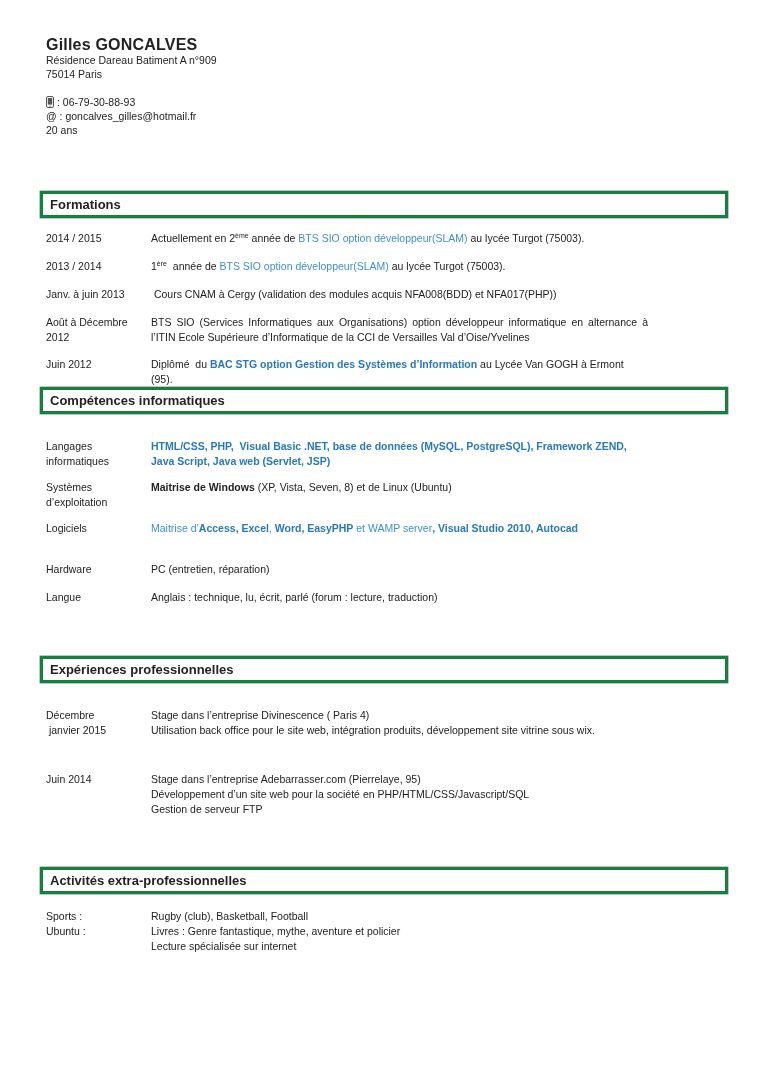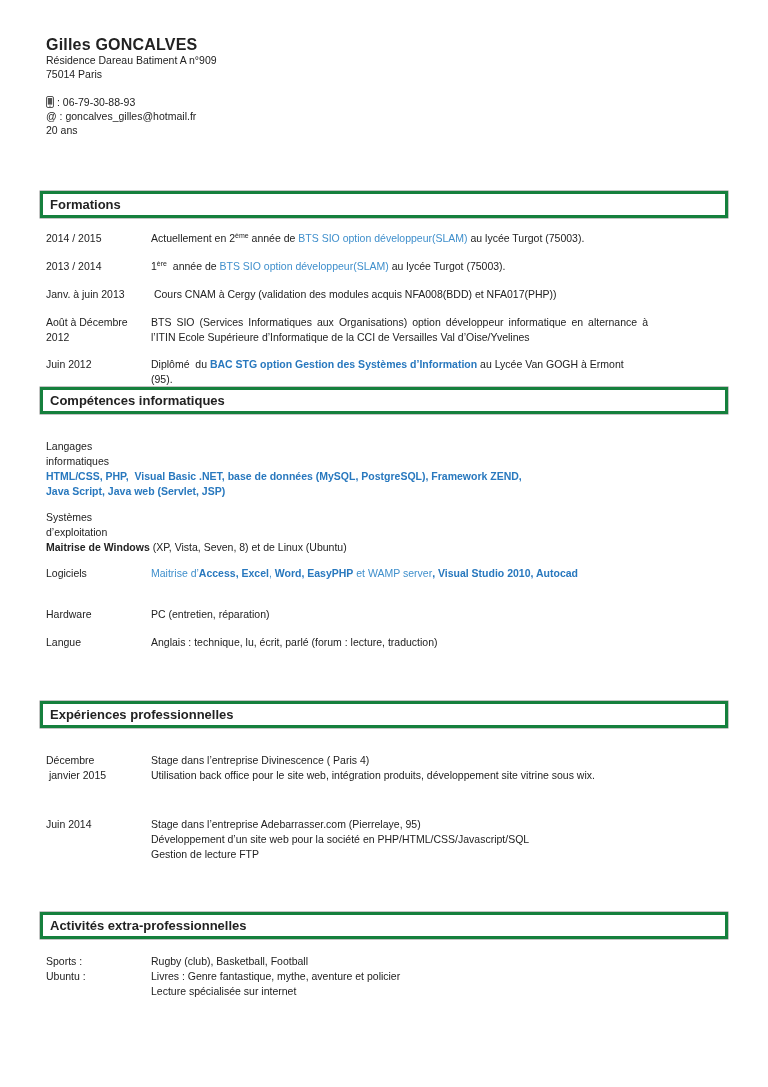--- a/index.html
+++ b/index.html
@@ -35,21 +35,21 @@
 
   .row { display:flex; }
   .row .date { width:105px; flex:none; line-height:15px; white-space:pre-wrap; }
   .row .desc { max-width:497px; flex:1; line-height:15px; }
   .row .desc span, .row .desc sup { white-space:pre-wrap; }
   .desc.justify { text-align:justify; }
   .desc .line { line-height:15px; }
 
   .mb13 { margin-bottom:13px; }
   .mb12 { margin-bottom:12px; }
-  .mb11 { margin-bottom:11px;flex-direction:column; }
+  .mb11 { margin-bottom:11px; }
   .mb26 { margin-bottom:26px; }
   .mb34 { margin-bottom:34px; }
 
   .blue   { color:#3f8fcc; }
   .blue-b { color:#2878be; font-weight:bold; }
   .bold   { font-weight:bold; }
   sup { font-size:7px; line-height:0; }
 </style>
 </head>
 <body>
@@ -145,21 +145,21 @@
           <div class="line">Stage dans l’entreprise Divinescence ( Paris 4)</div>
           <div class="line">Utilisation back office pour le site web, intégration produits, développement site vitrine sous wix.</div>
         </div>
     </div>
 
     <div class="row">
       <div class="date">Juin 2014</div>
       <div class="desc">
           <div class="line">Stage dans l’entreprise Adebarrasser.com (Pierrelaye, 95)</div>
           <div class="line">Développement d’un site web pour la société en PHP/HTML/CSS/Javascript/SQL</div>
-          <div class="line">Gestion de lecture FTP</div>
+          <div class="line">Gestion de serveur FTP</div>
         </div>
     </div>
   </div>
 
   <div class="section-title mt-activites">Activités extra-professionnelles</div>
   <div class="rows g-activites">
 
     <div class="row">
       <div class="date">Sports :</div>
       <div class="desc"><span>Rugby (club), Basketball, Football</span></div>

